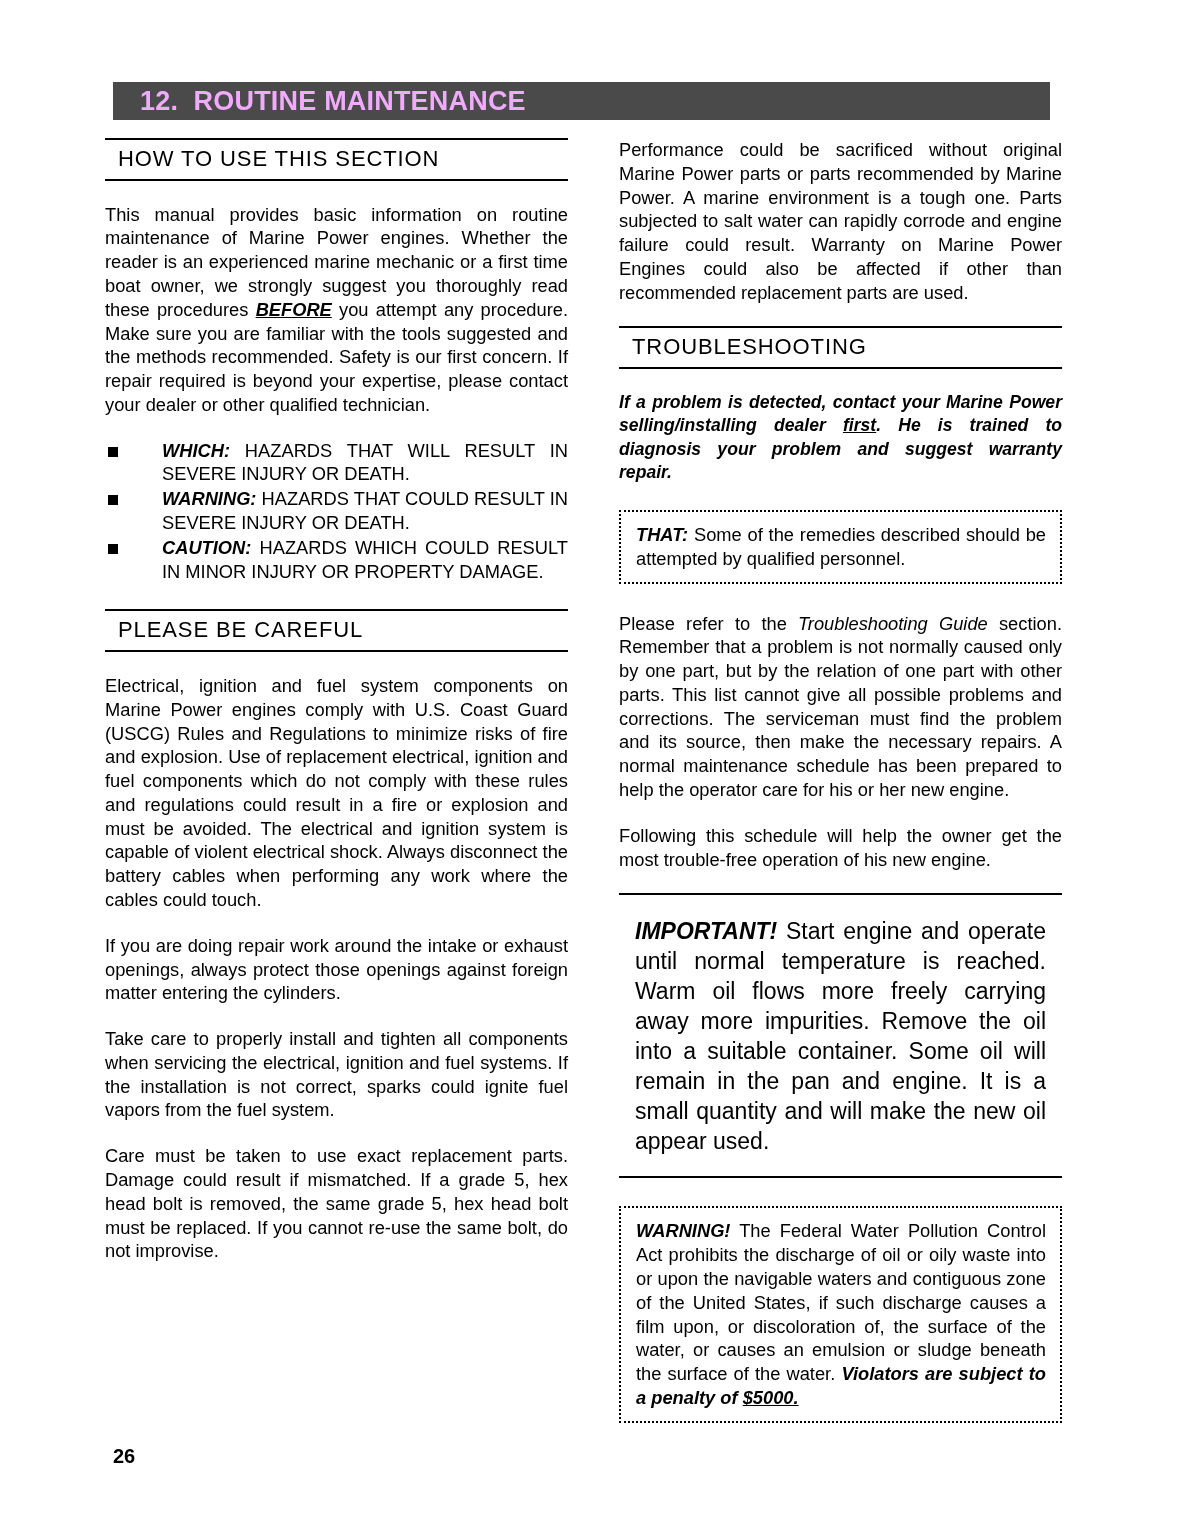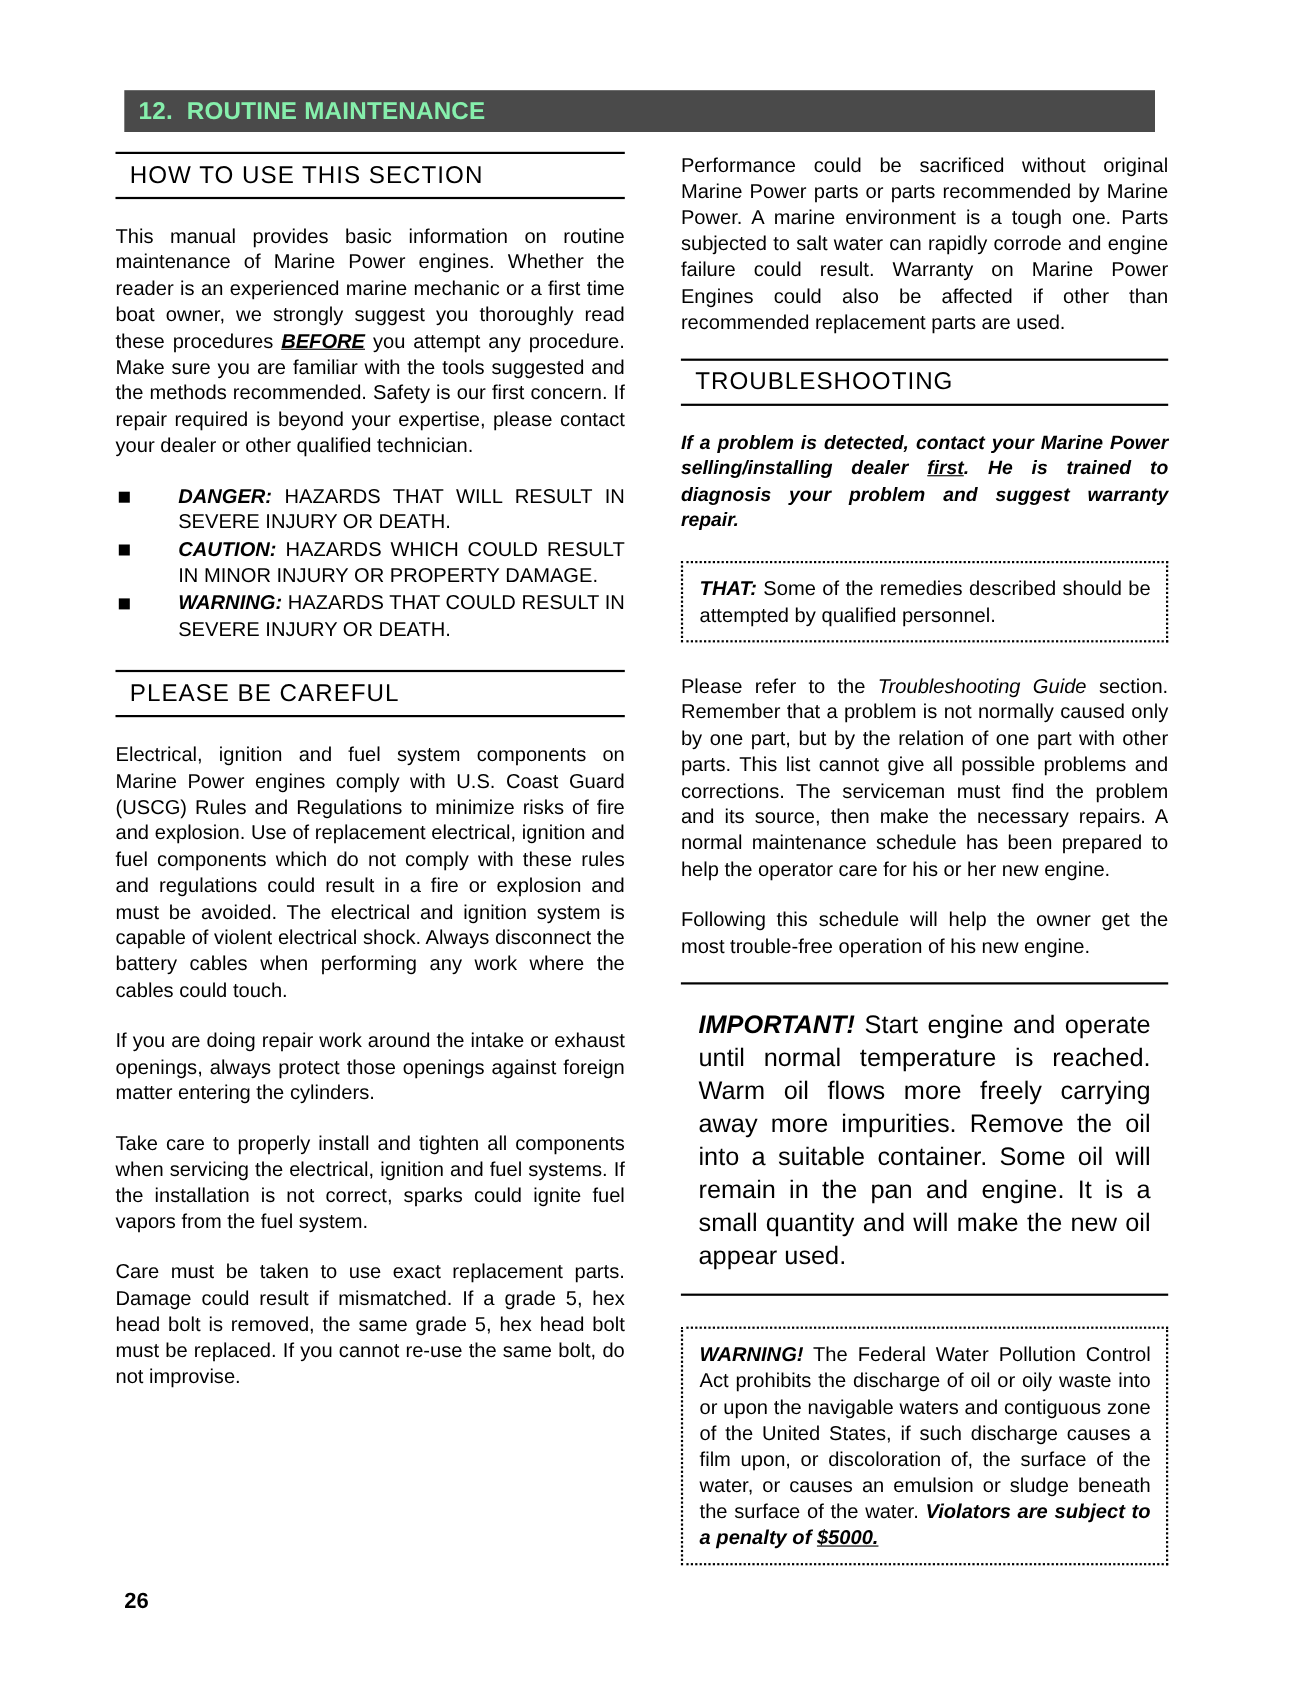--- a/index.html
+++ b/index.html
@@ -28,25 +28,25 @@
     position: absolute;
     left: 113px;
     top: 82px;
     width: 937px;
     height: 38px;
     background: #4a4a4a;
     display: flex;
     align-items: center;
   }
   .chapter-bar-text {
-    color: #86efac;
-    font-size: 22px;
+    color: #f0abfc;
+    font-size: 27px;
     font-weight: bold;
     letter-spacing: 0.2px;
-    padding-left: 13px;
+    padding-left: 27px;
     white-space: pre;
   }
 
   
   .col {
     position: absolute;
     top: 138px;
   }
   .col-left {
     left: 105px;
@@ -170,28 +170,28 @@
 
     <div class="section-head">
       <div class="section-head-text">HOW TO USE THIS SECTION</div>
     </div>
 
     <p class="body"><span>This manual provides basic information on routine maintenance of Marine Power engines.  Whether the reader is an experienced marine mechanic or a first time boat owner, we strongly suggest you thoroughly read these procedures </span><span class="bi-u">BEFORE</span><span> you attempt any procedure.  Make sure you are familiar with the tools suggested and the methods recommended.  Safety is our first concern. If repair required is beyond your expertise, please contact your dealer or other qualified technician.</span></p>
 
 
     <ul class="risk-list">
       <li>
-        <span class="sq"></span><span class="bi">DANGER:</span><span> HAZARDS THAT WILL RESULT IN SEVERE INJURY OR  DEATH.</span>
+        <span class="sq"></span><span class="bi">WHICH:</span><span> HAZARDS THAT WILL RESULT IN SEVERE INJURY OR  DEATH.</span>
+      </li>
+      <li>
+        <span class="sq"></span><span class="bi">WARNING:</span><span> HAZARDS THAT COULD  RESULT IN SEVERE  INJURY OR DEATH.</span>
       </li>
       <li>
         <span class="sq"></span><span class="bi">CAUTION:</span><span> HAZARDS WHICH COULD RESULT IN MINOR  INJURY OR  PROPERTY  DAMAGE.</span>
       </li>
-      <li>
-        <span class="sq"></span><span class="bi">WARNING:</span><span> HAZARDS THAT COULD  RESULT IN SEVERE  INJURY OR DEATH.</span>
-      </li>
     </ul>
 
     <div class="section-head">
       <div class="section-head-text">PLEASE BE CAREFUL</div>
     </div>
 
     <p class="body">Electrical, ignition and fuel system components on Marine Power engines comply with U.S. Coast Guard (USCG) Rules and Regulations to minimize risks of fire and explosion. Use of replacement electrical, ignition and fuel components which do not comply with these rules and regulations could result in a fire or explosion and must be avoided. The electrical and ignition system is capable of violent electrical shock.  Always disconnect the battery cables when performing any work where the cables could touch.</p>
 
     <p class="body">If you are doing repair work around the intake or exhaust openings, always protect those openings against foreign matter entering the cylinders.</p>
 

